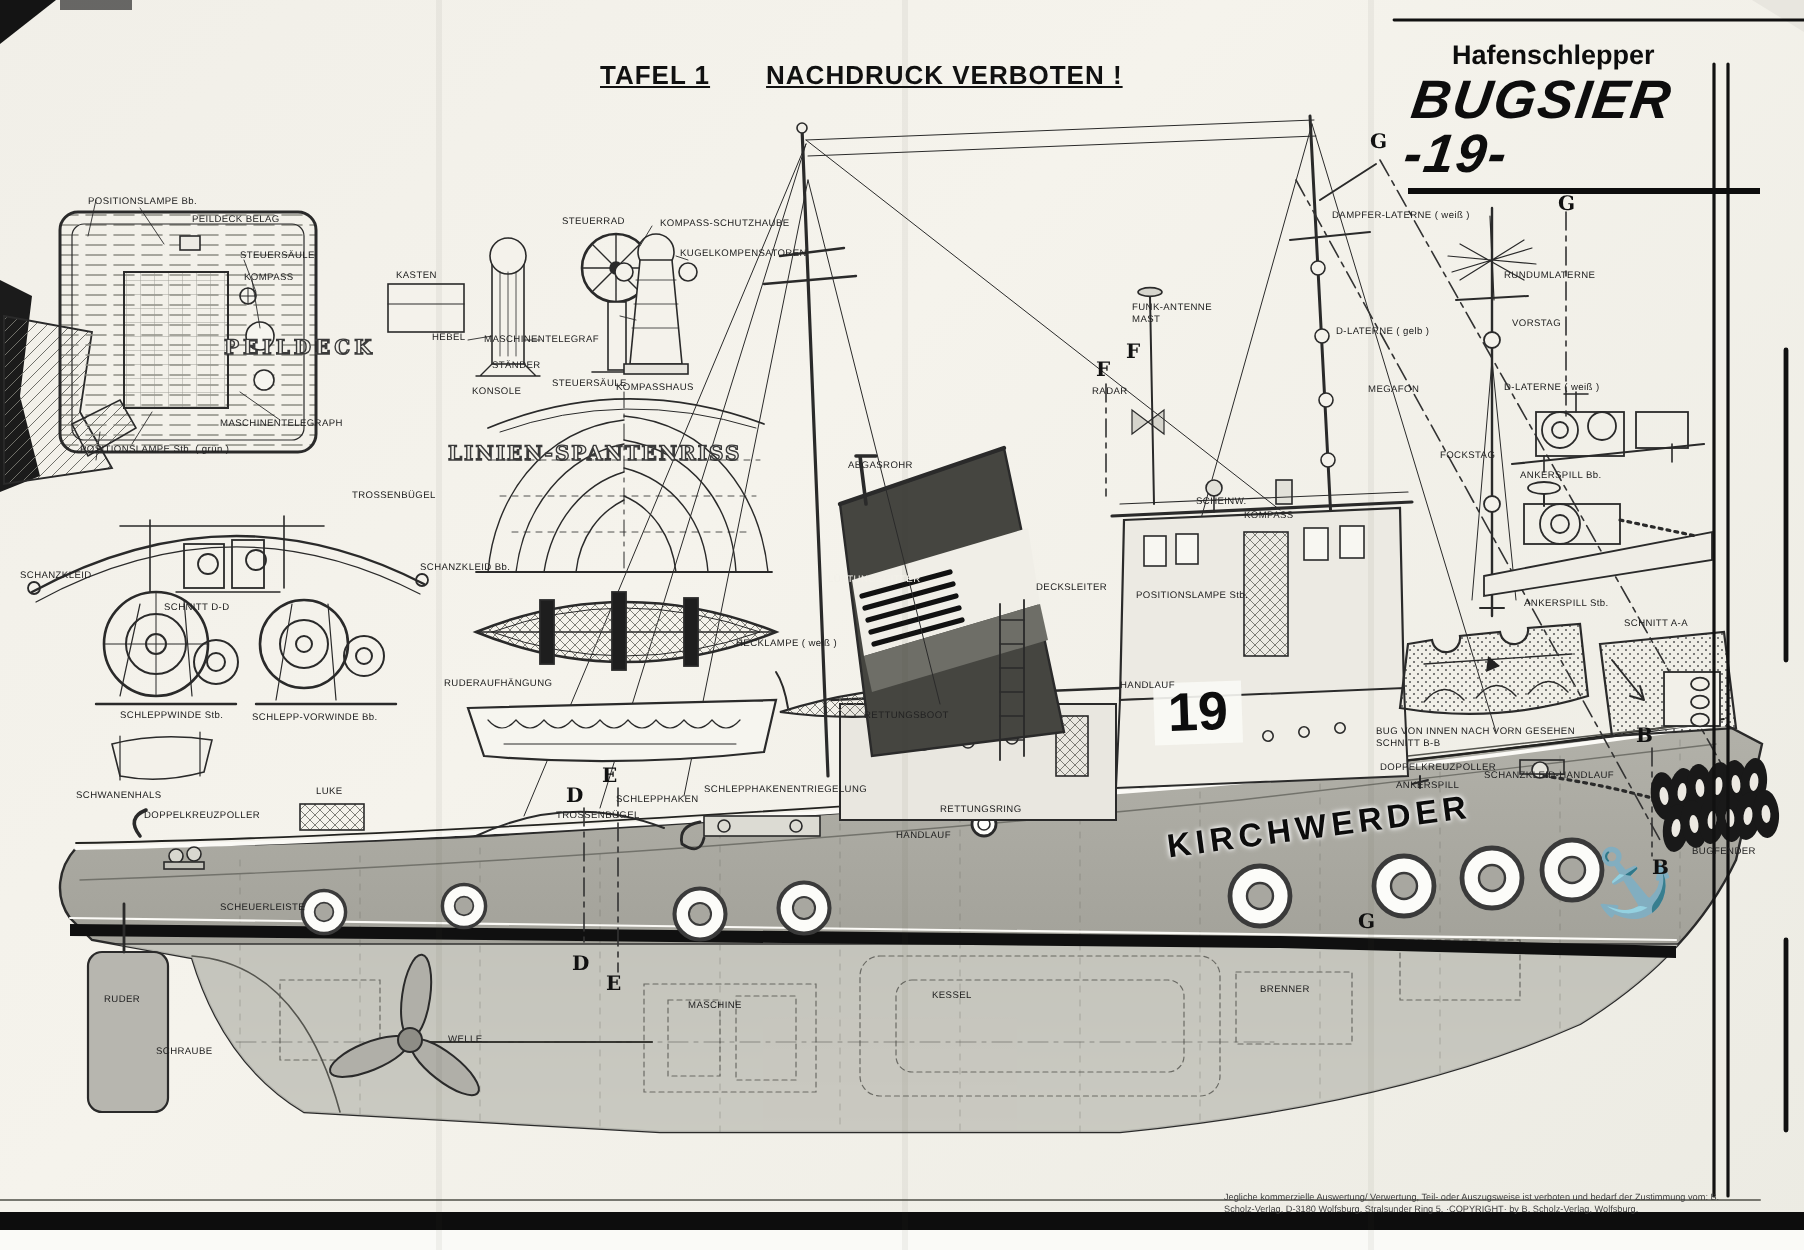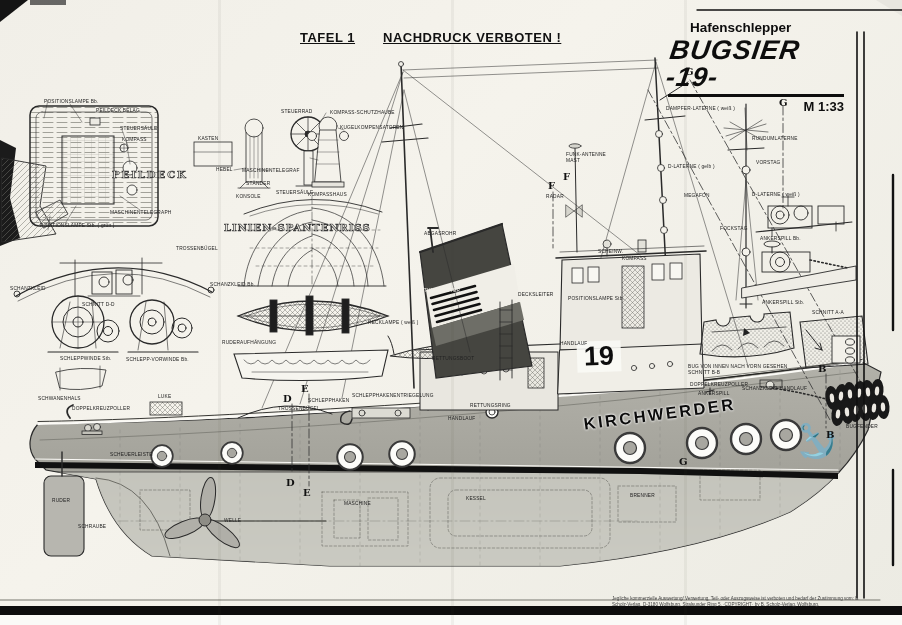--- a/index.html
+++ b/index.html
@@ -8,21 +8,21 @@
     font-family:"Liberation Sans",sans-serif;color:#1d1d1d;}
   .crease{position:absolute;top:0;bottom:0;width:3px;background:rgba(60,60,50,.06);}
   .lbl{position:absolute;font:4.8px/1.15 "Liberation Sans",sans-serif;color:#222;
     letter-spacing:.2px;white-space:nowrap;}
   .mark{position:absolute;font:bold 10px "DejaVu Serif",serif;color:#111;}
   .outline{font-family:"DejaVu Serif",serif;font-weight:bold;color:#f2f0e9;
     -webkit-text-stroke:.7px #3a3a3a;letter-spacing:2px;}
   #tafelbar{position:absolute;left:300px;top:30px;font:bold 13px "Liberation Sans",sans-serif;
     letter-spacing:.5px;color:#111;}
   #tafelbar span{margin-right:28px;text-decoration:underline;}
-  #hdr{position:absolute;left:668px;top:20px;width:176px;text-align:left;color:#0d0d0d;}
+  #hdr{position:absolute;left:704px;top:20px;width:176px;text-align:left;color:#0d0d0d;}
   #hdr .t1{font:bold 13.5px "Liberation Sans",sans-serif;margin-left:22px;}
   #hdr .t2{font:bold italic 27px/1 "Liberation Sans",sans-serif;letter-spacing:1px;
     transform:skewX(-8deg);margin-top:2px;}
   #hdr .rule{height:2.5px;background:#0d0d0d;margin-top:3px;}
   #hdr .t3{font:bold 13px "Liberation Sans",sans-serif;text-align:right;margin-top:2px;}
   #shipname{position:absolute;left:583px;top:403px;width:180px;
     font:bold 16.5px "Liberation Sans",sans-serif;letter-spacing:2.5px;color:#0c0c0c;
     transform:rotate(-7.5deg);text-shadow:0 0 2px #fff,0 0 3px #fff;}
   #hullnum{position:absolute;left:577px;top:341px;width:44px;text-align:center;
     font:bold 27px/1 "Liberation Sans",sans-serif;color:#0d0d0d;background:rgba(250,249,245,.9);
@@ -390,21 +390,20 @@
   <div class="crease" style="left:451px"></div>
   <div class="crease" style="left:684px"></div>
 
   <div id="tafelbar">
     <span>TAFEL 1</span><span>NACHDRUCK VERBOTEN !</span>
   </div>
   <div id="hdr">
     <div class="t1">Hafenschlepper</div>
     <div class="t2">BUGSIER -19-</div>
     <div class="rule"></div>
-    <div class="t3">M 1:33</div>
   </div>
 
   <div class="lbl outline" style="left:112px;top:169px;font-size:10px">PEILDECK</div>
   <div class="lbl outline" style="left:224px;top:222px;font-size:10px;letter-spacing:1px">LINIEN-SPANTENRISS</div>
 
   <div id="shipname">KIRCHWERDER</div>
   <div id="hullnum">19</div>
 
   <div class="labels">
     <div class="lbl" style="left:44px;top:99px">POSITIONSLAMPE  Bb.</div>

